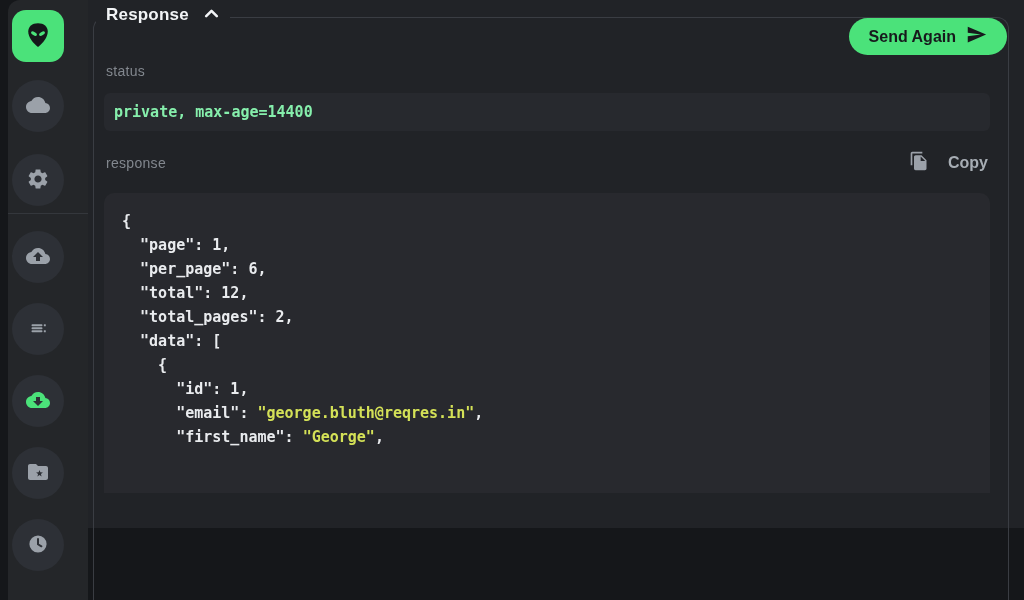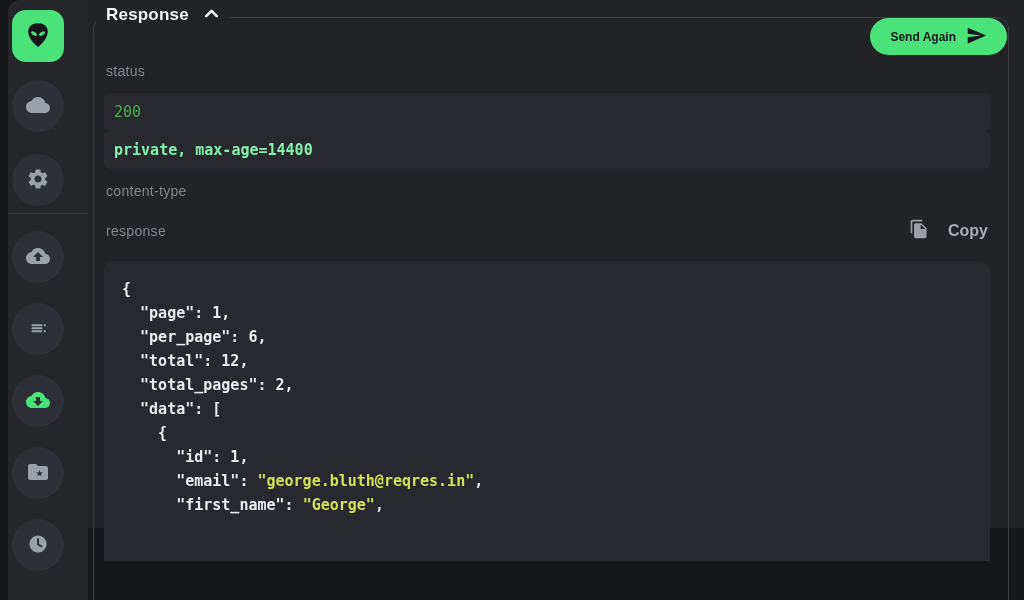--- a/index.html
+++ b/index.html
@@ -25,21 +25,21 @@
            padding:18px 18px 0 10px; }
   .legend { position:absolute; top:-13px; left:2px; background:#212327; padding:0 10px;
             display:flex; align-items:center; gap:14px; }
   .legend-title { color:#f2f4f6; font-size:17px; font-weight:bold; letter-spacing:.2px; }
   .chevron { width:17px; height:14px; }
 
   .send-btn { position:absolute; top:18px; right:17px; height:37px; z-index:5;
               display:flex; align-items:center; gap:10px; padding:0 20px;
               background:#4be27a; color:#17191c; border:none; border-radius:19px;
               font-family:"Liberation Sans", sans-serif;
-              font-size:12px; font-weight:bold; cursor:pointer; }
+              font-size:16px; font-weight:bold; cursor:pointer; }
   .send-btn svg { width:21px; height:21px; }
 
   .field-label { color:#82878e; font-size:14px; letter-spacing:.3px; margin:14px 0 14px 2px; }
   .field-label.first { margin-top:27px; }
   .field-box { height:38px; background:#27292e; border-radius:6px; display:flex;
                align-items:center; padding:0 10px; font-family:"DejaVu Sans Mono", monospace;
                font-size:15px; color:#86efac; font-weight:bold; }
   .field-box.green { color:#4caf50; font-weight:normal; }
 
   .response-row { display:flex; align-items:center; justify-content:space-between;
@@ -143,25 +143,23 @@
     <div class="legend">
       <span class="legend-title">Response</span>
       <span>
         <svg class="chevron" viewBox="0 0 16 13">
           <polyline points="3,9.5 8,4.5 13,9.5" stroke="#f2f4f6" stroke-width="2.4" fill="none" stroke-linecap="round" stroke-linejoin="round"></polyline>
         </svg>
       </span>
     </div>
 
     <div class="field-label first">status</div>
-    <div class="field-box green" style="color: rgb(76, 175, 80);">200</div>
 
     <div class="field-box">private, max-age=14400</div>
 
-    <div class="field-label">content-type</div>
 
     <div class="response-row">
       <span class="field-label" style="margin:0 0 0 2px">response</span>
       <button class="copy-btn">
         <span>
           <svg viewBox="0 0 24 24" width="20" height="20" class="icon-g">
             <path d="M16 1H4c-1.1 0-2 .9-2 2v14h2V3h12V1zm-1 4 6 6v10c0 1.1-.9 2-2 2H7.99C6.89 23 6 22.1 6 21l.01-14c0-1.1.89-2 1.99-2h7zm-1 7h5.5L14 6.5V12z"></path>
           </svg>
         </span>
         <span>Copy</span>

